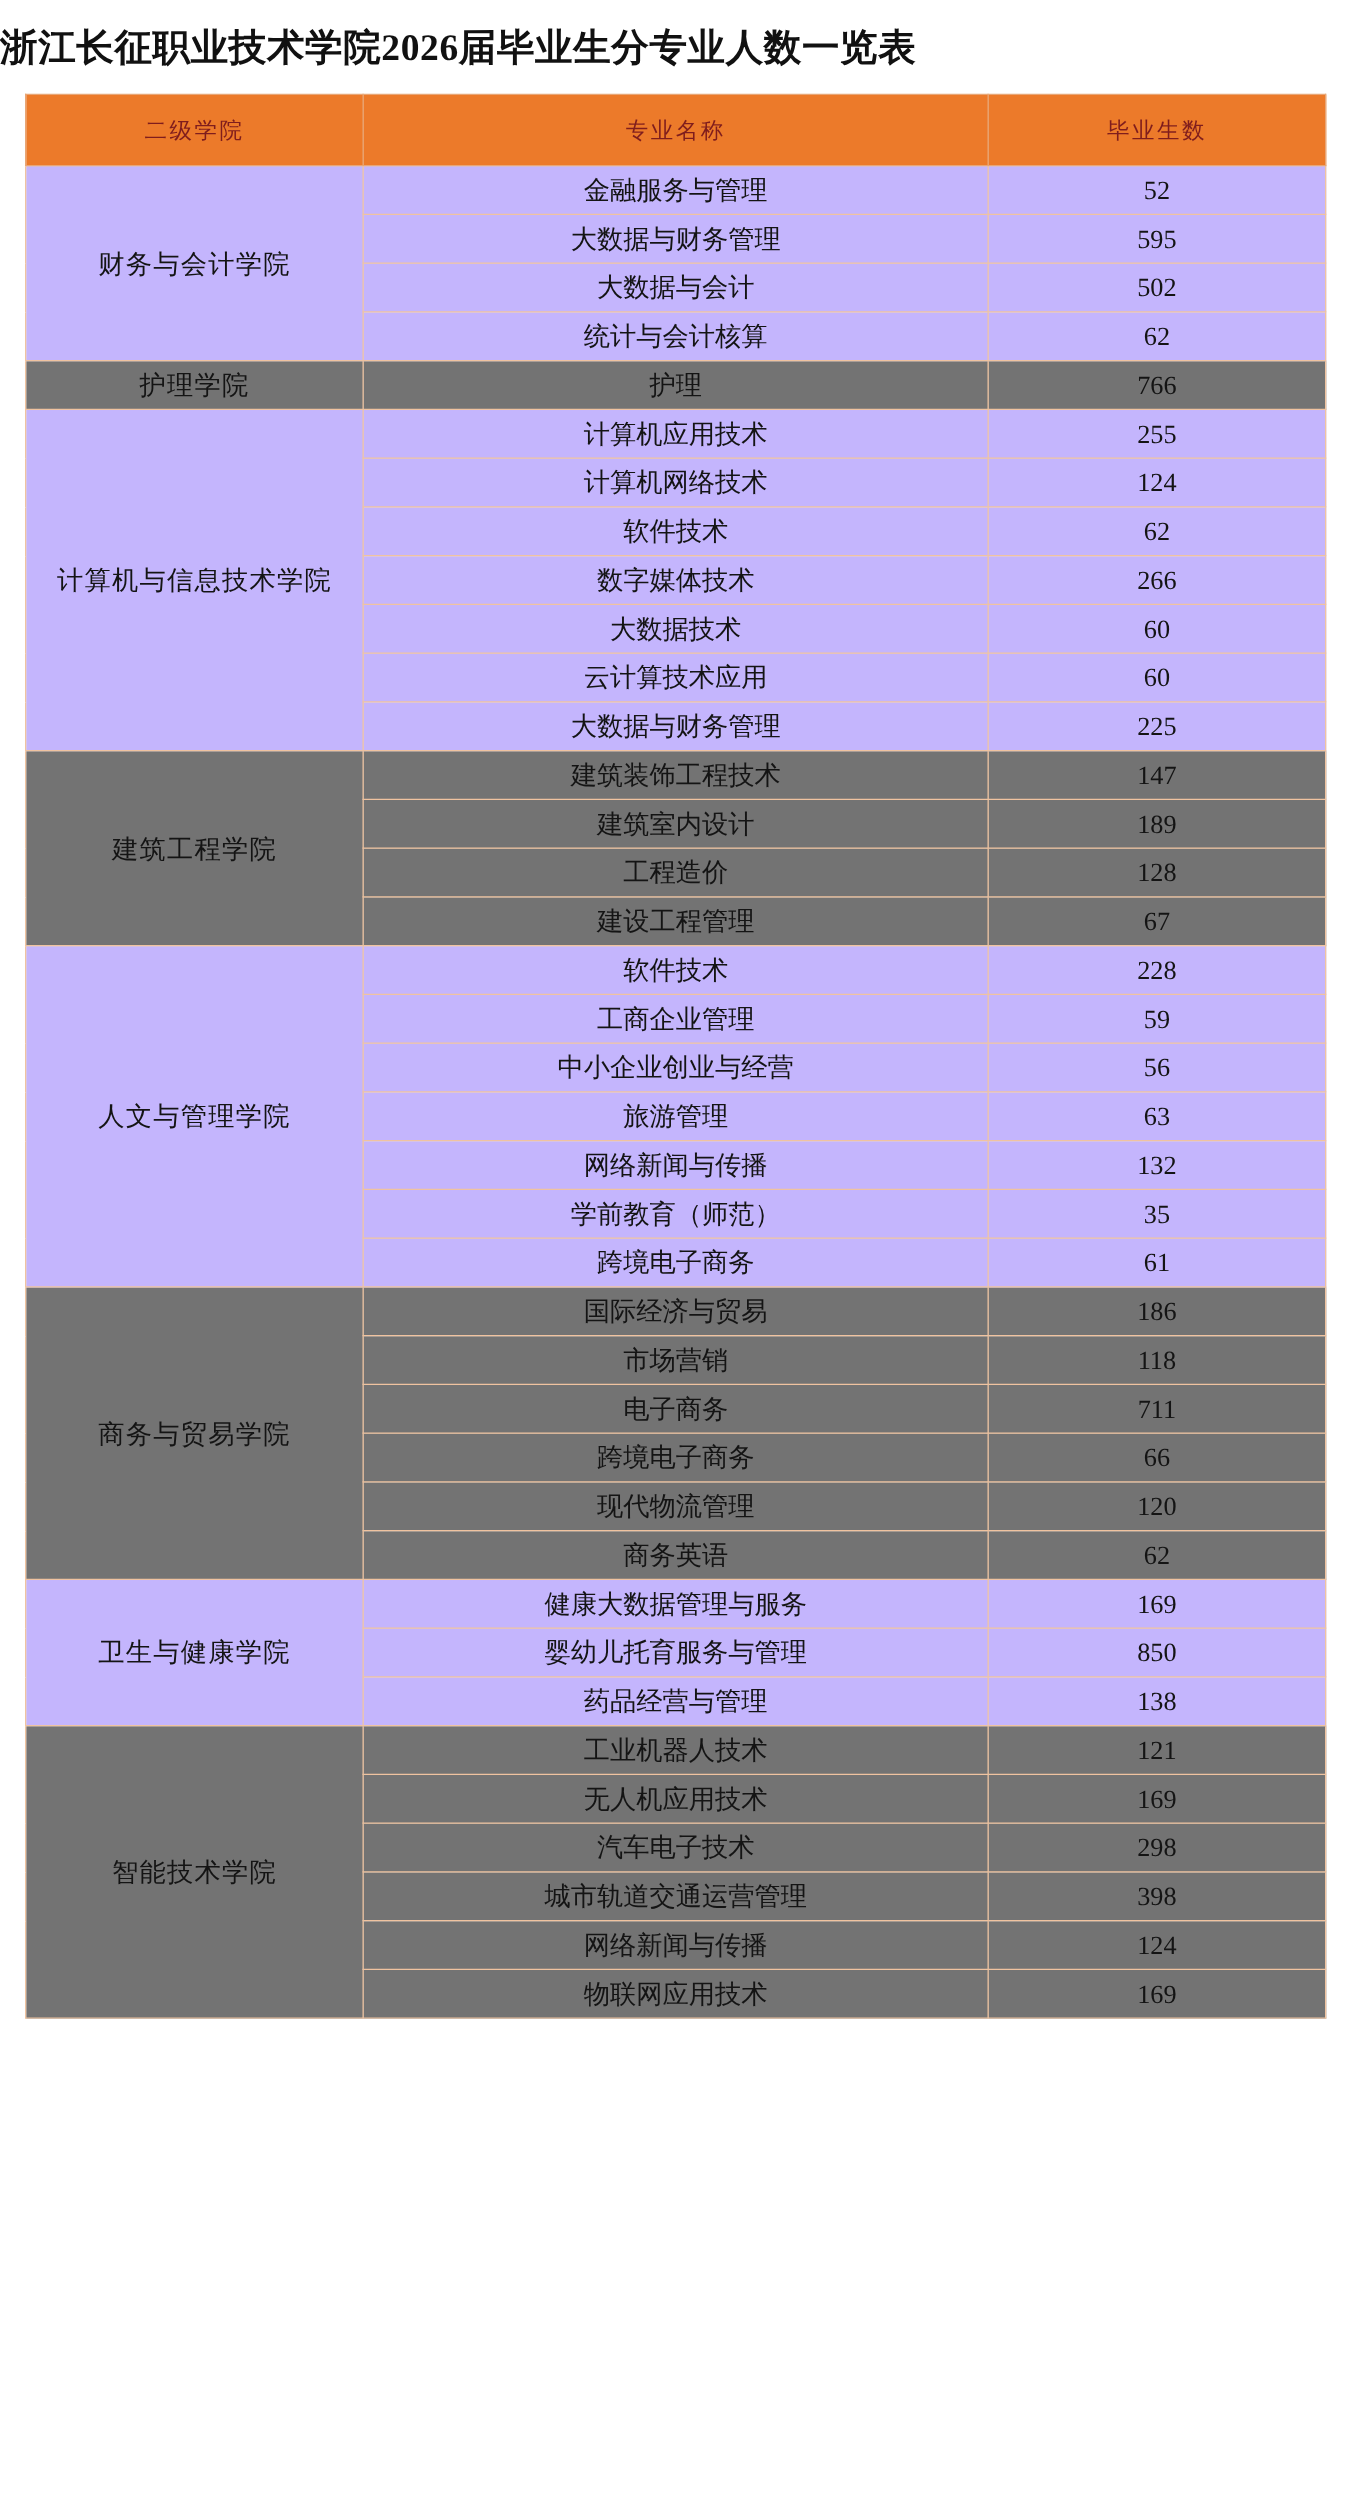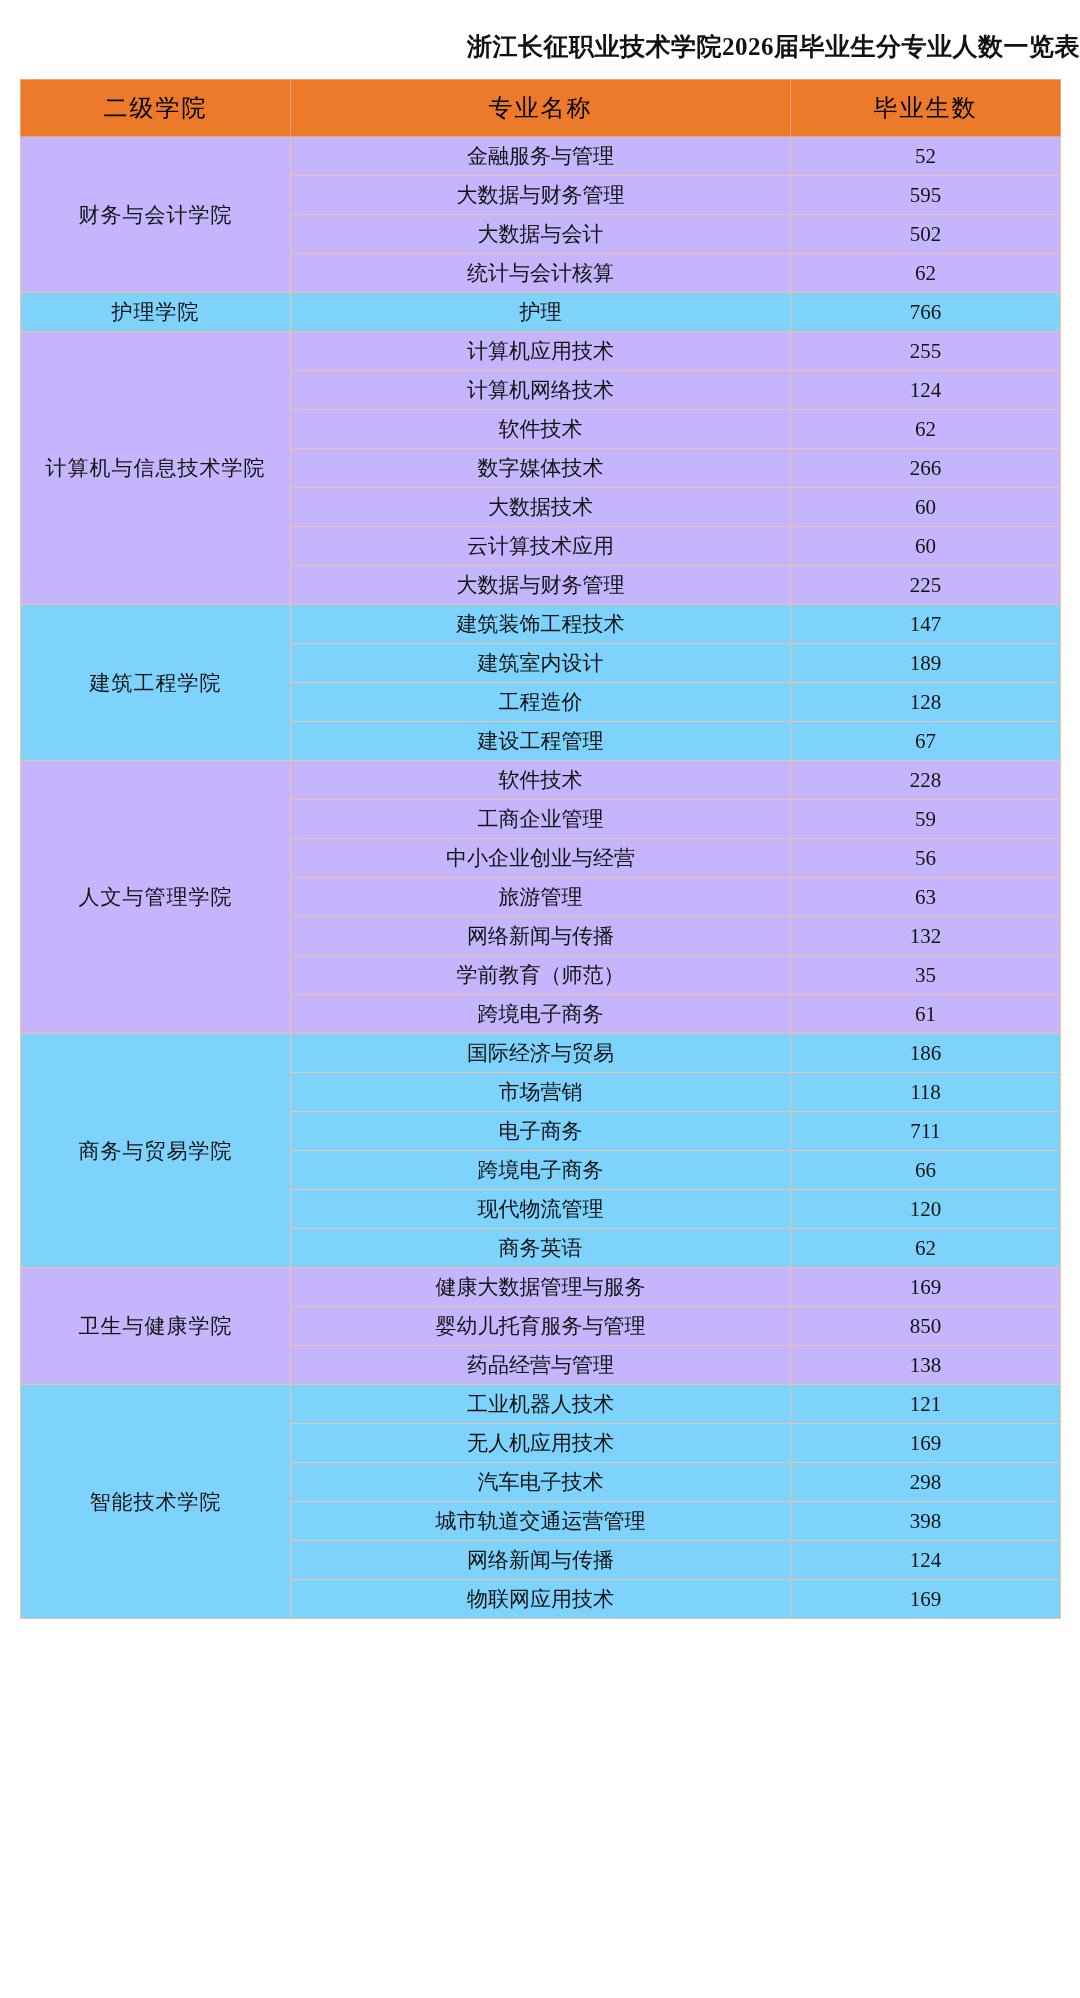--- a/index.html
+++ b/index.html
@@ -11,57 +11,57 @@
     width: 1080px;
     font-family: "Liberation Serif", "DejaVu Serif", serif;
     color: #1a1a1a;
   }
   .page {
     width: 1080px;
     box-sizing: border-box;
     padding: 0;
   }
   .title {
-    text-align: right;
-    font-size: 25px;
+    text-align: left;
+    font-size: 30px;
     font-weight: bold;
     letter-spacing: 0.5px;
-    padding: 30px 0 16px 0;
+    padding: 18px 0 16px 0;
     color: #111111;
   }
   table.grad-table {
     border-collapse: collapse;
     width: 1040px;
     margin: 0 20px 0 20px;
     table-layout: fixed;
   }
   table.grad-table col.c-college { width: 270px; }
   table.grad-table col.c-major   { width: 500px; }
   table.grad-table col.c-count   { width: 270px; }
 
   thead th {
     background: #ec7a2a;
-    color: #000000;
-    font-size: 24px;
+    color: #7f1d1d;
+    font-size: 18px;
     font-weight: normal;
     height: 54px;
     border: 1px solid #e8a676;
     text-align: center;
     letter-spacing: 2px;
   }
   tbody td {
     border: 1px solid #f0c3a0;
     text-align: center;
     font-size: 21px;
     height: 38px;
     padding: 0 6px;
     color: #141414;
   }
   tbody tr.band-a td { background: #c4b5fd; }
-  tbody tr.band-b td { background: #7dd3fc; }
+  tbody tr.band-b td { background: #737373; }
   td.college-cell {
     font-size: 21px;
     letter-spacing: 1px;
   }
   td.count-cell {
     font-family: "Liberation Serif", "DejaVu Serif", serif;
   }
 </style>
 </head>
 <body>

